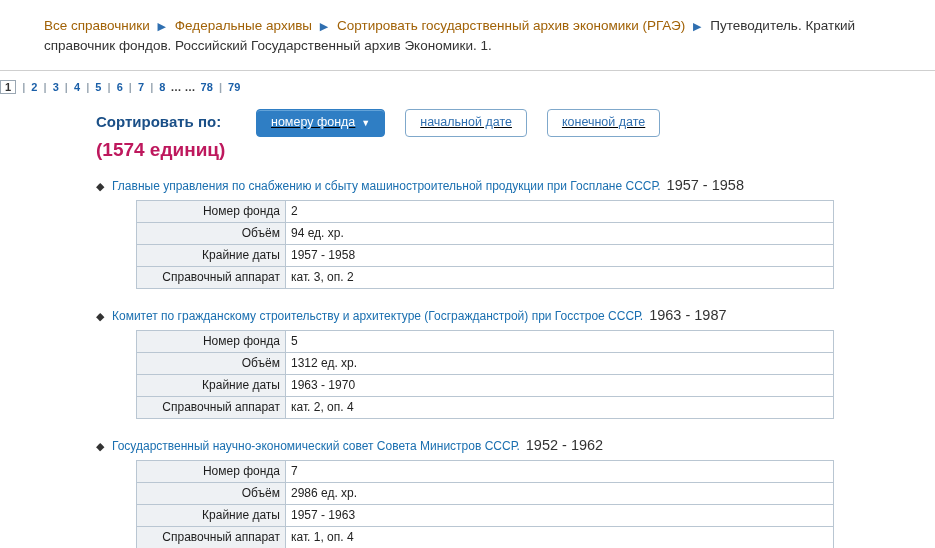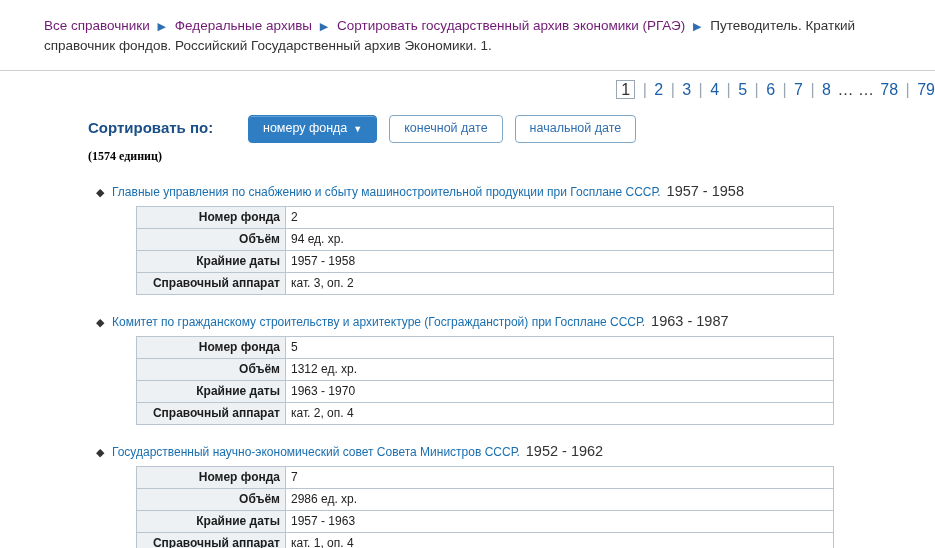--- a/index.html
+++ b/index.html
@@ -17,82 +17,84 @@
   }
 
   
   .breadcrumb {
     padding: 16px 40px 10px 44px;
     font-size: 13.5px;
     color: #333333;
     line-height: 20px;
   }
   .breadcrumb .crumb-link {
-    color: #701a75;
+    color: #a16207;
     text-decoration: none;
     cursor: pointer;
   }
   .breadcrumb .crumb-plain { color: #333333; }
   .breadcrumb .crumb-sep {
     color: #2f6fb0;
     font-size: 11px;
     padding: 0 5px 0 4px;
   }
   .rule {
     height: 1px;
     background: #cfcfcf;
     margin: 4px 0 0 0;
   }
 
   
   .pager {
-    text-align: right;
-    font-size: 16px;
+    text-align: left;
+    font-size: 11px;
     padding: 10px 0 6px 0;
     color: #1a5fa8;
+    font-weight: bold;
   }
   .pager a {
     color: #1a5fa8;
     text-decoration: none;
     cursor: pointer;
   }
   .pager .current {
     color: #333333;
     border: 1px solid #9aa7b3;
     padding: 0 4px;
     background: #ffffff;
   }
   .pager .bar { color: #9aa7b3; padding: 0 3px; }
   .pager .dots { color: #333333; padding: 0 2px; }
 
   
   .sortbar {
     display: flex;
     align-items: flex-start;
     padding: 8px 0 0 88px;
+    margin-left: 8px;
   }
   .sort-label-wrap {
     width: 160px;
     color: #1a4f87;
     font-weight: bold;
     font-size: 15px;
     line-height: 22px;
     padding-top: 4px;
   }
   .sort-count {
-    font-size: 12px;
-    color: #000000;
+    font-size: 19px;
+    color: #be185d;
     font-weight: bold;
     margin-top: 6px;
-    font-family: Liberation Serif, serif;
   }
   .sort-buttons {
     display: flex;
-    gap: 12px;
+    gap: 20px;
     padding-top: 2px;
+    text-decoration: underline;
   }
   .sort-btn {
     font-size: 12.5px;
     padding: 5px 14px 6px 14px;
     border-radius: 4px;
     cursor: pointer;
     line-height: 14px;
     white-space: nowrap;
   }
   .sort-btn.active {
@@ -152,21 +154,21 @@
   }
   table.fund-table td {
     border: 1px solid #b9c6d2;
     padding: 2px 5px 3px 5px;
     height: 16px;
     color: #222222;
   }
   table.fund-table td.label {
     width: 138px;
     text-align: right;
-    font-weight: bold;
+    font-weight: normal;
     background: #eef1f4;
     color: #1c1c1c;
     white-space: nowrap;
   }
   table.fund-table td.value {
     background: #ffffff;
     color: #222222;
   }
 </style>
 </head>
@@ -209,22 +211,22 @@
 
   <div class="sortbar">
     <div class="sort-label-wrap">
       <div>Сортировать по:</div>
       <div class="sort-count">(1574 единиц)</div>
     </div>
     <div class="sort-buttons">
       <div class="sort-btn active">
         <span>номеру фонда</span><span class="caret">▼</span>
       </div>
+      <div class="sort-btn idle">начальной дате</div>
       <div class="sort-btn idle">конечной дате</div>
-      <div class="sort-btn idle">начальной дате</div>
     </div>
   </div>
 
   <div class="funds">
 
     <div class="fund">
       <div class="fund-head">
         <span class="bullet">◆</span>
         <span>
           <a class="fund-title">Главные управления по снабжению и сбыту машиностроительной продукции при Госплане СССР.</a><span class="fund-years">1957 - 1958</span>
@@ -249,21 +251,21 @@
           <td class="value">кат. 3, оп. 2</td>
         </tr>
       </tbody>
         </table>
     </div>
 
     <div class="fund">
       <div class="fund-head">
         <span class="bullet">◆</span>
         <span>
-          <a class="fund-title">Комитет по гражданскому строительству и архитектуре (Госгражданстрой) при Госплане СССР.</a><span class="fund-years">1963 - 1987</span>
+          <a class="fund-title">Комитет по гражданскому строительству и архитектуре (Госгражданстрой) при Госстрое СССР.</a><span class="fund-years">1963 - 1987</span>
         </span>
       </div>
       <table class="fund-table">
         <tbody>
             <tr>
           <td class="label">Номер фонда</td>
           <td class="value">5</td>
         </tr>
         <tr>
           <td class="label">Объём</td>

